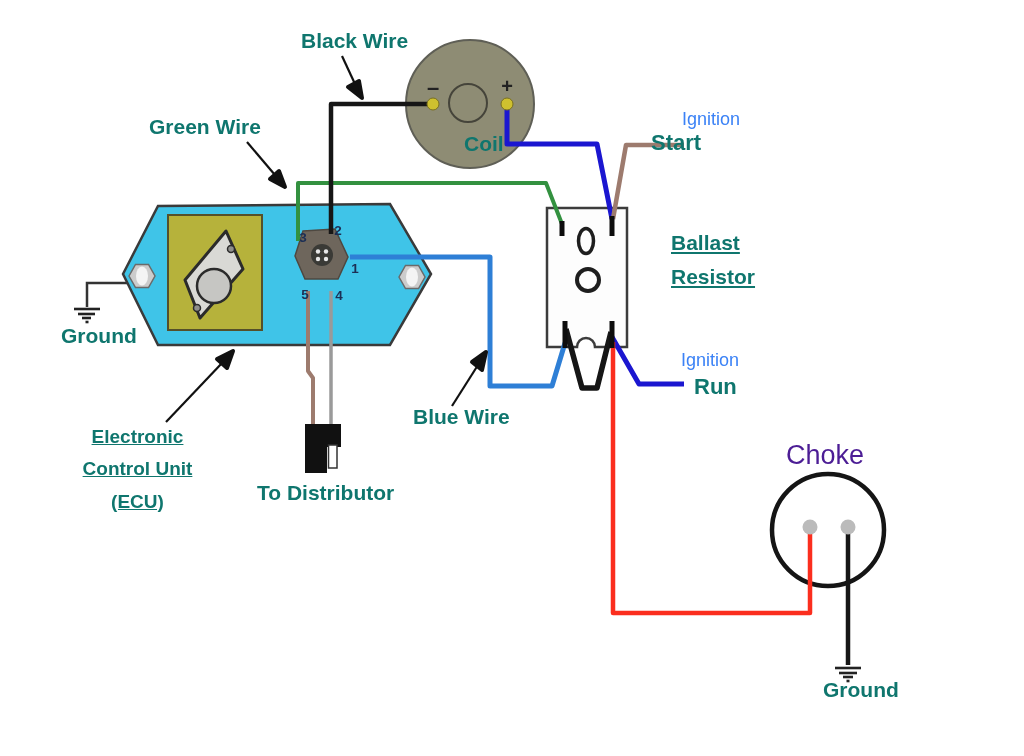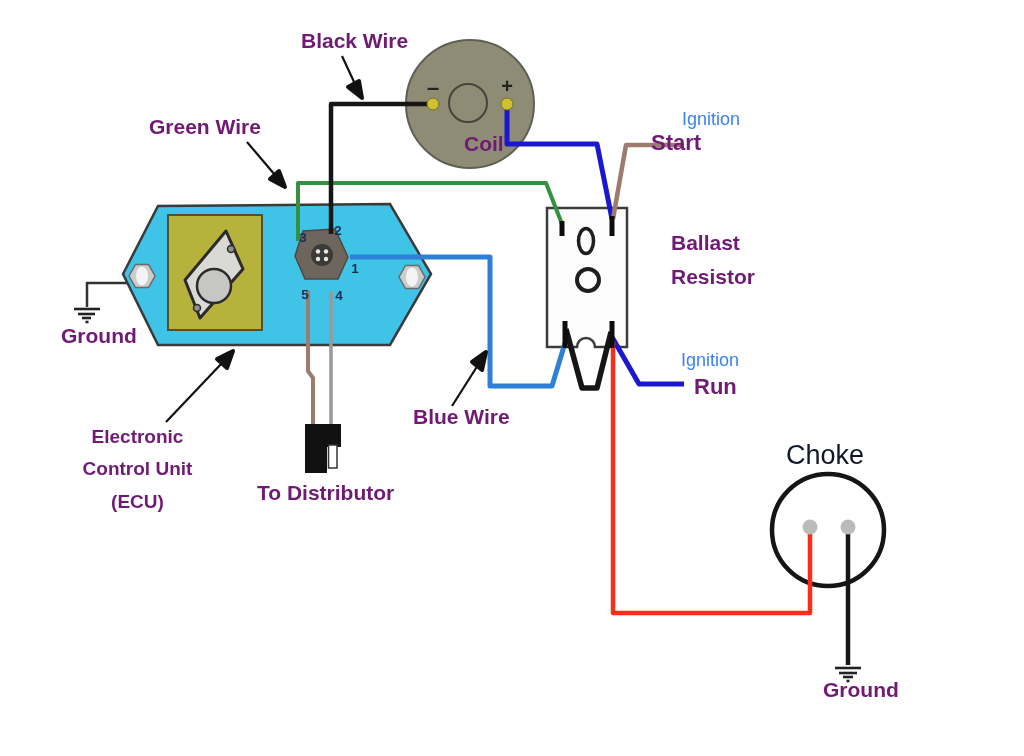--- a/index.html
+++ b/index.html
@@ -1,23 +1,23 @@
 <!DOCTYPE html>
 <html><head>
 <meta charset="utf-8">
 <style>
   html,body{margin:0;padding:0;background:#fff;}
   #stage{
     position:relative;width:1024px;height:756px;background:#ffffff;overflow:hidden;
     font-family:"Liberation Sans",sans-serif;
   }
   #diagram-svg{position:absolute;left:0;top:0;}
-  .label{position:absolute;color:#701a75;font-weight:bold;white-space:nowrap;line-height:1.2;}
+  .label{position:absolute;color:#0f766e;font-weight:bold;white-space:nowrap;line-height:1.2;}
   .label.regular{font-weight:400;color:#3b82f6;}
-  .label .line{display:block;}
+  .label .line{display:block;text-decoration:underline;}
   svg text{font-family:"Liberation Sans",sans-serif;}
 </style>
 </head>
 <body>
 
 <div id="stage">
 
   <svg id="diagram-svg" width="1024" height="756" viewBox="0 0 1024 756">
 
     <g>
@@ -174,17 +174,17 @@
     <span class="line">Ballast</span>
     <span class="line">Resistor</span>
   </div>
 
   <div class="label regular" style="left:682px;top:109px;font-size:18px;">Ignition</div>
   <div class="label" style="left:651px;top:130px;font-size:22px;">Start</div>
 
   <div class="label regular" style="left:681px;top:350px;font-size:18px;">Ignition</div>
   <div class="label" style="left:694px;top:374px;font-size:22px;">Run</div>
 
-  <div class="label regular" style="left:786px;top:439px;font-size:27px;color:#0f172a;">Choke</div>
+  <div class="label regular" style="left:786px;top:439px;font-size:27px;color:#4c1d95;">Choke</div>
 
   <div class="label" style="left:823px;top:677px;font-size:21px;">Ground</div>
 
 </div>
 
 </body></html>

